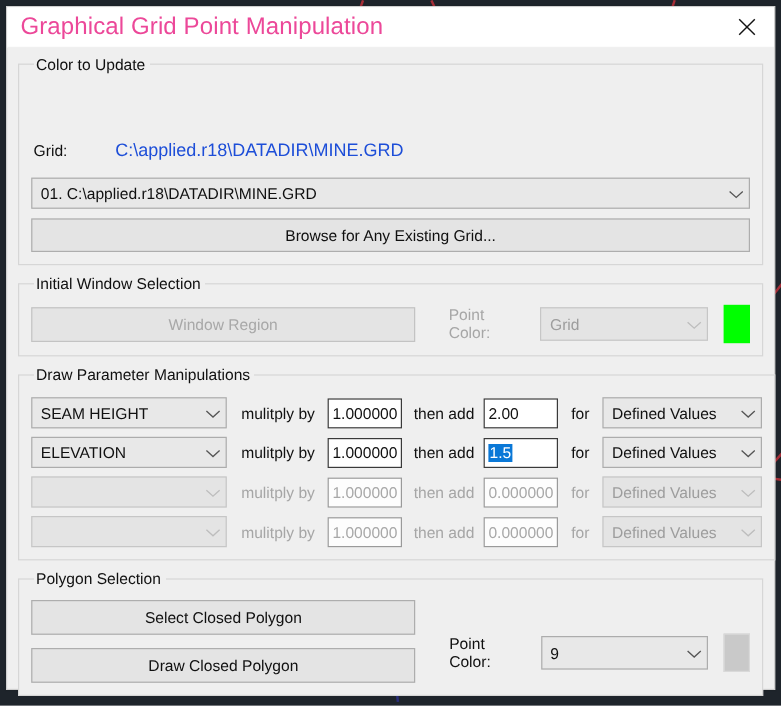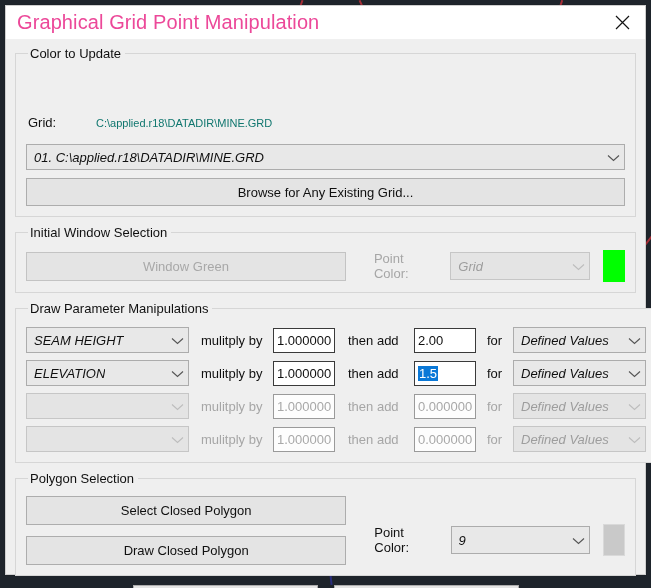--- a/index.html
+++ b/index.html
@@ -64,40 +64,40 @@
     padding: 0 4px 0 2px;
     margin-left: 2px;
   }
 
   .lbl { font-size: 13px; color: #101010; }
   .lbl.dim { color: #a6a6a6; }
 
   
   .grid-line { display: flex; align-items: baseline; margin: 8px 0 14px 2px; }
   .grid-line .k { font-size: 13px; color: #101010; width: 68px; }
-  .grid-line .v { font-size: 11px; color: #0f766e; margin-top: 44px; }
+  .grid-line .v { font-size: 15px; color: #1d4ed8; margin-top: 44px; }
 
   
   .combo {
     height: 26px;
     background: #e8e8e8;
     border: 1px solid #acacac;
     display: flex; align-items: center;
     padding: 0 4px 0 7px;
     font-size: 13px;
     color: #101010;
     justify-content: space-between;
     cursor: default;
     user-select: none;
   }
   .combo.wide { width: 100%; }
   .combo .chev { margin-left: 8px; flex: 0 0 auto; }
   .combo.disabled { color: #9d9d9d; background: #e4e4e4; border-color: #c6c6c6; }
   .combo.disabled .chev svg path { stroke: #bdbdbd; }
-  .combo .txt { overflow: hidden; white-space: nowrap; text-overflow: ellipsis; font-style: italic; }
+  .combo .txt { overflow: hidden; white-space: nowrap; text-overflow: ellipsis; }
 
   .btn {
     height: 28px;
     background: #e4e4e4;
     border: 1px solid #adadad;
     font-size: 13px;
     color: #101010;
     display: flex; align-items: center; justify-content: center;
     cursor: default;
     user-select: none;
@@ -125,21 +125,21 @@
   #window-region-btn { width: 327px; height: 29px; }
   #iws-pointcolor-label { margin-left: 28px; font-size: 13px; }
   #iws-color-combo { width: 143px; margin-left: 10px; height: 28px; }
   #iws-swatch { margin-left: 13px; }
 
   
   .param-row { display: flex; align-items: center; margin-top: 7px; }
   .param-row .p-name { width: 163px; }
   .param-row .p-mul-lbl { width: 72px; margin-left: 12px; font-size: 13px; }
   .param-row .p-mul { width: 62px; }
-  .param-row .p-add-lbl { width: 66px; margin-left: 13px; font-size: 13px; }
+  .param-row .p-add-lbl { width: 66px; margin-left: 2px; font-size: 13px; text-align: center; }
   .param-row .p-add { width: 62px; }
   .param-row .p-for-lbl { width: 26px; margin-left: 11px; font-size: 13px; }
   .param-row .p-for { width: 133px; }
 
   
   #poly-wrap { display: flex; align-items: flex-start; margin-top: 6px; }
   #poly-buttons { width: 327px; }
   #poly-buttons .btn { height: 29px; }
   #poly-buttons .btn + .btn { margin-top: 11px; }
   #poly-right { display: flex; align-items: center; margin-left: 28px; margin-top: 28px; }
@@ -192,21 +192,21 @@
         </span>
       </div>
 
       <div class="btn" style="margin-top:8px;">Browse for Any Existing Grid...</div>
     </fieldset>
 
     <fieldset class="group">
       <legend>Initial Window Selection</legend>
 
       <div id="iws-row">
-        <div id="window-region-btn" class="btn disabled">Window Green</div>
+        <div id="window-region-btn" class="btn disabled">Window Region</div>
         <span id="iws-pointcolor-label" class="lbl dim">Point Color:</span>
         <div id="iws-color-combo" class="combo disabled">
           <span class="txt">Grid</span>
           <span class="chev">
             <svg width="13" height="8" viewBox="0 0 13 8">
                 <path d="M1 1.5 L6.5 6.5 L12 1.5" stroke="#bdbdbd" stroke-width="1.1" fill="none"></path>
               </svg>
           </span>
         </div>
         <div id="iws-swatch" class="swatch" style="background: rgb(0, 255, 0);"></div>

